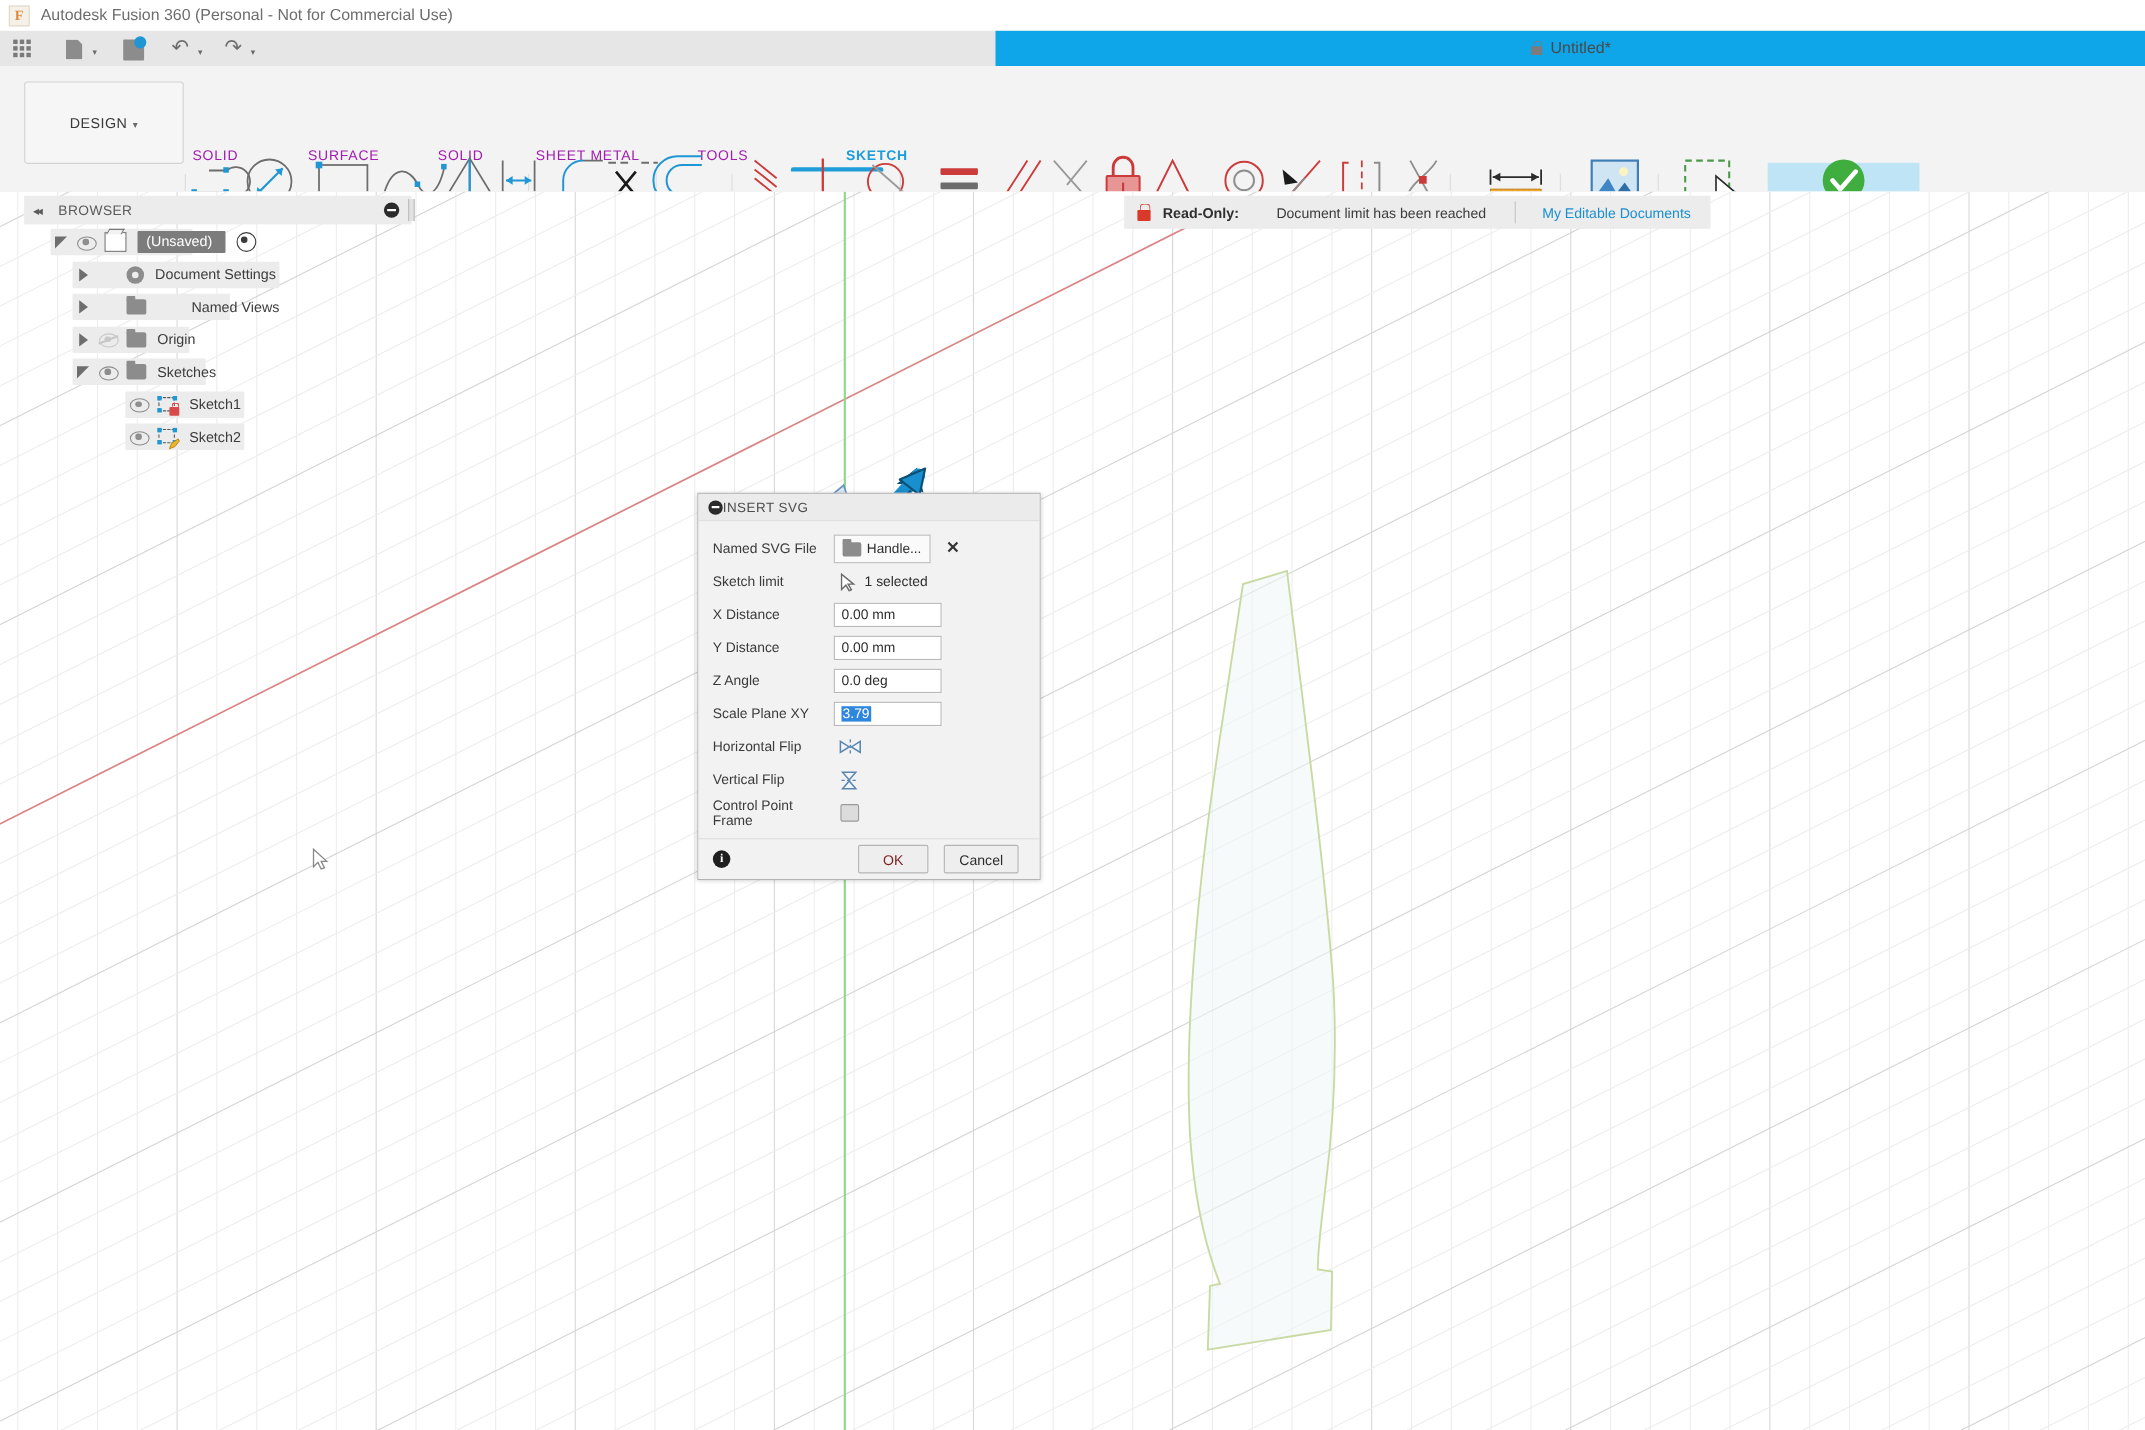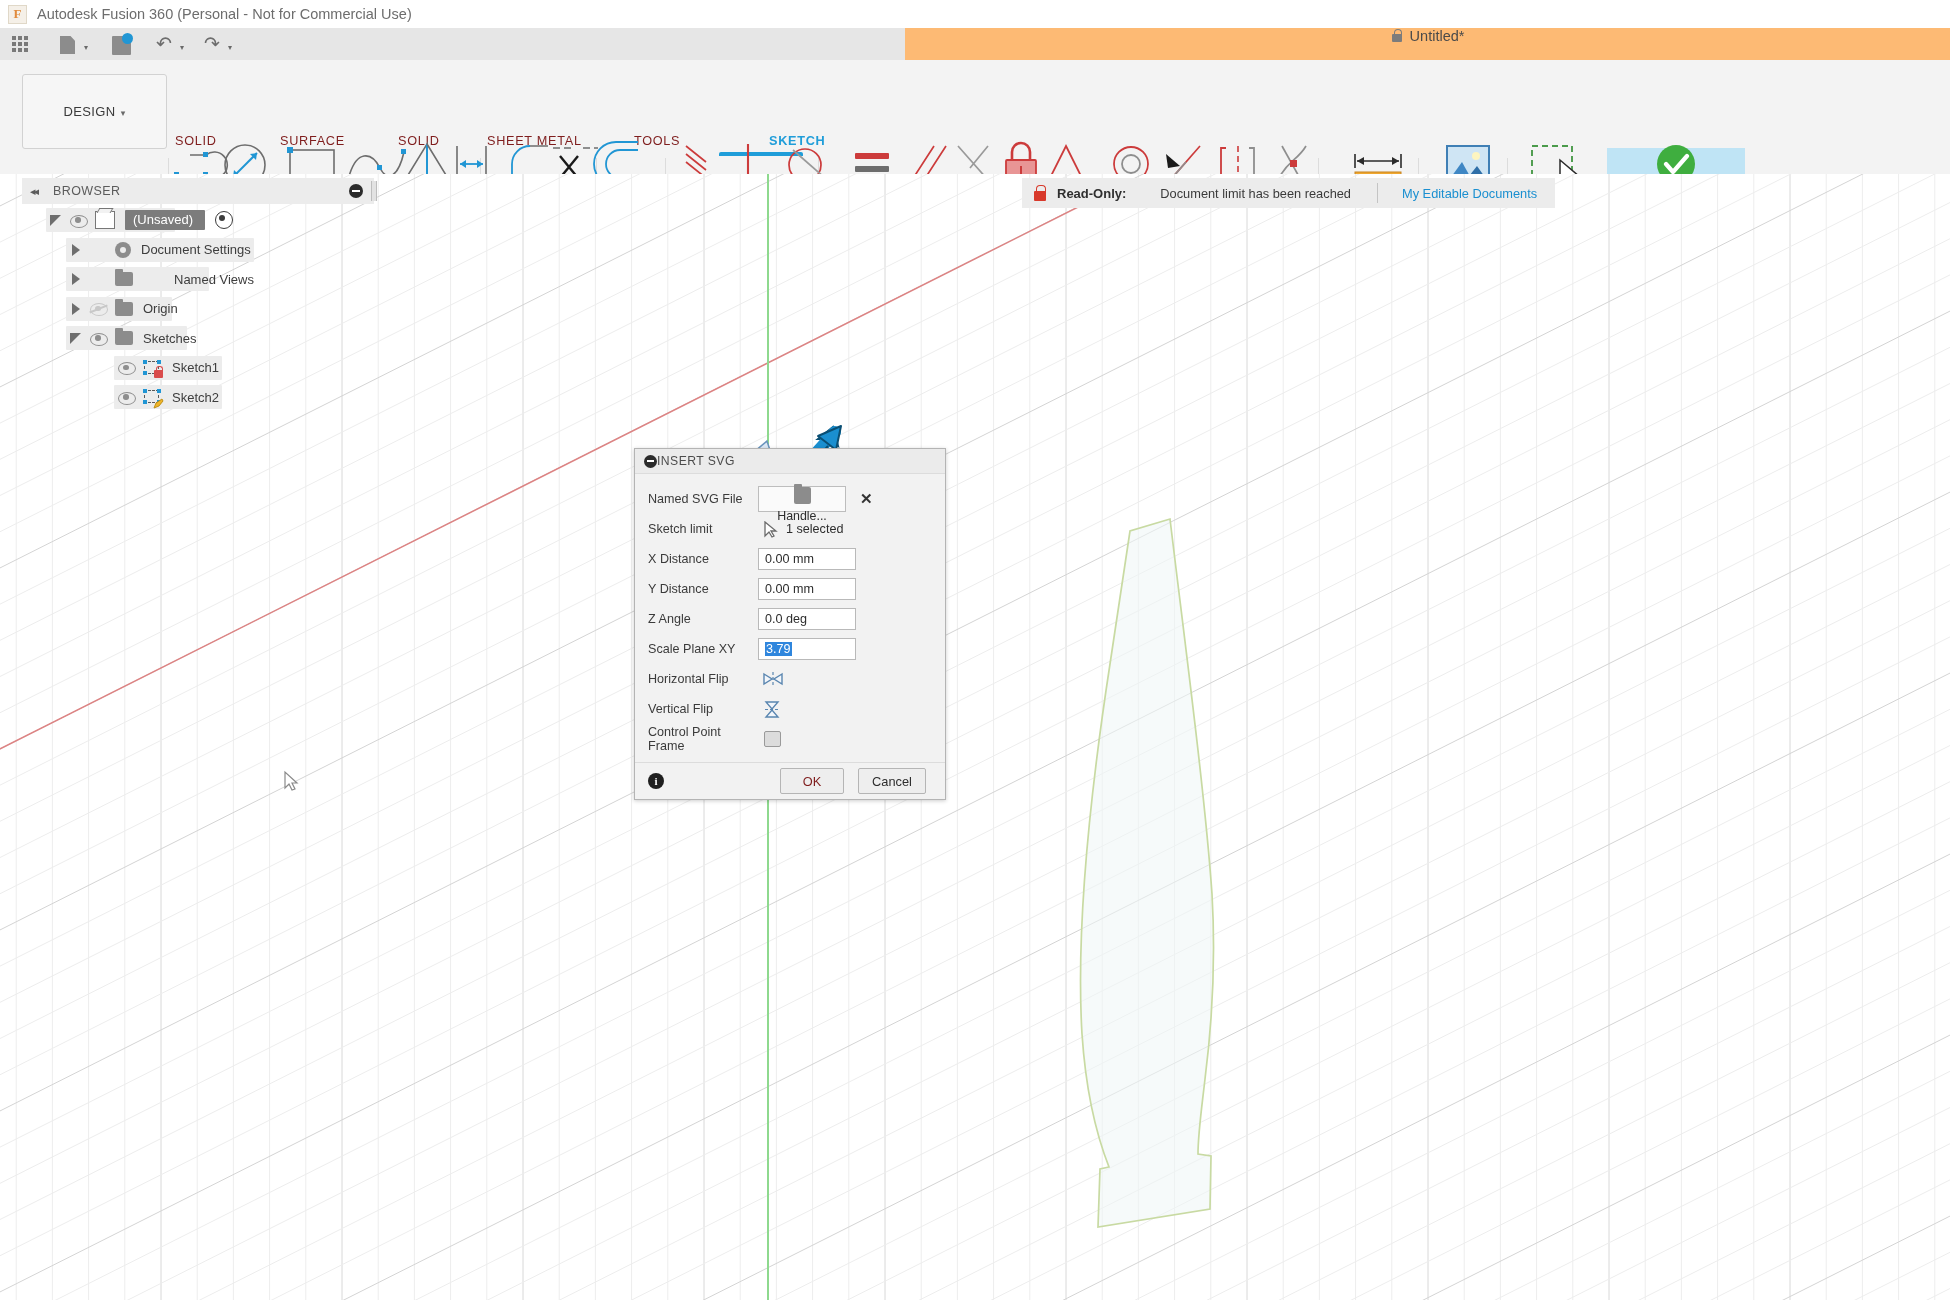--- a/index.html
+++ b/index.html
@@ -22,32 +22,32 @@
   .qbar .inner{position:absolute;left:0;top:0;height:32px;width:905px;display:flex;align-items:center;}
   .qicon{width:22px;height:22px;margin-left:10px;position:relative;cursor:default;}
   .grid-icon{display:grid;grid-template-columns:repeat(3,4px);grid-template-rows:repeat(3,4px);gap:2px;margin-top:3px;margin-left:2px;}
   .grid-icon i{background:#7a7a7a;display:block;width:4px;height:4px;}
   .caret{font-size:8px;color:#6a6a6a;margin-left:2px;margin-top:6px;}
   .doc-icon{width:15px;height:18px;background:#8c8c8c;margin-top:3px;position:relative;
     clip-path:polygon(0 0,70% 0,100% 26%,100% 100%,0 100%);}
   .save-icon{width:19px;height:19px;background:#8c8c8c;margin-top:3px;position:relative;border-radius:1px;}
   .save-icon::after{content:"";position:absolute;right:-2px;top:-3px;width:11px;height:11px;border-radius:50%;background:#2196d4;}
   .undo,.redo{font-size:19px;color:#6d6d6d;line-height:20px;margin-top:1px;}
-  .qbar-white{position:absolute;left:905px;top:0;right:0;height:32px;background:#fdba74;display:flex;align-items:flex-start;justify-content:center;}
+  .qbar-white{position:absolute;left:905px;top:0;right:0;height:32px;background:#0ea5e9;display:flex;align-items:center;justify-content:center;}
   .doc-name{font-size:14.5px;color:#4a4a4a;display:flex;align-items:center;gap:7px;}
   .lock-glyph{display:inline-block;width:12px;height:14px;position:relative;}
   .lock-glyph::before{content:"";position:absolute;left:1px;top:5px;width:10px;height:8px;background:#7c7c7c;border-radius:1px;}
   .lock-glyph::after{content:"";position:absolute;left:3px;top:0;width:6px;height:7px;border:1.6px solid #7c7c7c;border-bottom:none;border-radius:4px 4px 0 0;}
 
   
   .ribbon{position:absolute;left:0;top:60px;width:1950px;height:114px;background:#f3f3f3;border-bottom:1px solid #d6d6d6;}
   .design-btn{position:absolute;left:22px;top:14px;width:143px;height:73px;border:1px solid #d2d2d2;background:#f6f6f6;border-radius:3px;
     display:flex;align-items:center;justify-content:center;font-size:13px;color:#3a3a3a;letter-spacing:.4px;}
   .design-btn .caret{margin-left:5px;margin-top:2px;font-size:9px;}
-  .tab{font-size:12.7px;color:#7f1d1d;letter-spacing:.7px;padding:0 0;margin:0;position:absolute;top:0;}
+  .tab{font-size:12.7px;color:#a21caf;letter-spacing:.7px;padding:0 0;margin:0;position:absolute;top:0;}
   .tab.active{color:#1f9dd9;font-weight:bold;}
   .tab-hl{position:absolute;border-radius:2px 2px 0 0;}
   .panel-labels{position:absolute;top:148px;left:0;width:1950px;height:22px;}
   .plabel{position:absolute;font-size:11.5px;color:#5a5a5a;letter-spacing:.5px;}
   .plabel .caret{display:inline;font-size:8px;margin-left:3px;}
   .vsep{position:absolute;top:98px;width:1px;height:62px;background:#dcdcdc;}
   .finish-panel{position:absolute;left:1607px;top:88px;width:138px;height:86px;background:#bfe4f5;}
 
   
   .canvas{position:absolute;left:0;top:174px;width:1950px;height:1126px;background:#ffffff;overflow:hidden;}
@@ -104,21 +104,21 @@
   .dialog{position:absolute;left:634px;top:448px;width:310px;background:#f2f2f2;border:1px solid #b4b4b4;box-shadow:0 1px 4px rgba(0,0,0,.2);}
   .dlg-head{height:24px;background:#ebebeb;border-bottom:1px solid #dcdcdc;display:flex;align-items:center;}
   .dlg-minus{width:13px;height:13px;border-radius:50%;background:#2b2b2b;margin-left:9px;display:flex;align-items:center;justify-content:center;}
   .dlg-minus i{width:7px;height:2px;background:#fff;display:block;}
   .dlg-title{font-size:12.2px;color:#4c4c4c;letter-spacing:.45px;}
   .dlg-body{padding:10px 0 8px 0;background:#f2f2f2;}
   .row{height:30px;display:flex;align-items:center;padding:0 0 0 13px;}
   .rlabel{font-size:12.6px;color:#3b3b3b;width:110px;flex:0 0 110px;}
   .fld{height:22px;width:98px;background:#ffffff;border:1px solid #b9b9b9;font-size:12.6px;color:#2d2d2d;
        display:flex;align-items:center;padding:0 6px;box-sizing:border-box;}
-  .fld-btn{height:24px;min-width:72px;background:#fafafa;border:1px solid #bdbdbd;display:flex;align-items:center;padding:0 7px;gap:5px;font-size:12.4px;color:#2d2d2d;flex-direction:column;}
+  .fld-btn{height:24px;min-width:72px;background:#fafafa;border:1px solid #bdbdbd;display:flex;align-items:center;padding:0 7px;gap:5px;font-size:12.4px;color:#2d2d2d;}
   .mini-folder{width:17px;height:13px;background:#8c8c8c;border-radius:1px 2px 2px 2px;position:relative;flex:0 0 17px;}
   .mini-folder::before{content:"";position:absolute;left:0;top:-3px;width:8px;height:4px;background:#8c8c8c;border-radius:1px 1px 0 0;}
   .x-btn{margin-left:14px;font-size:15px;color:#333;font-weight:bold;cursor:pointer;line-height:14px;}
   .sel-cursor{width:15px;height:17px;flex:0 0 15px;margin-left:6px;margin-right:7px;position:relative;}
   .selcount{font-size:12.6px;color:#2d2d2d;}
   .sel-val{background:#2f86dd;color:#fff;padding:0 1px;}
   .chkbox{width:15px;height:14px;background:#dcdcdc;border:1px solid #9a9a9a;border-radius:2px;margin-left:6px;}
   .dlg-foot{border-top:1px solid #dcdcdc;height:36px;display:flex;align-items:center;background:#f2f2f2;}
   .info-dot{width:16px;height:16px;border-radius:50%;background:#1f1f1f;color:#fff;font-size:11px;font-weight:bold;
      display:flex;align-items:center;justify-content:center;margin-left:13px;font-family:"Liberation Serif",serif;}

